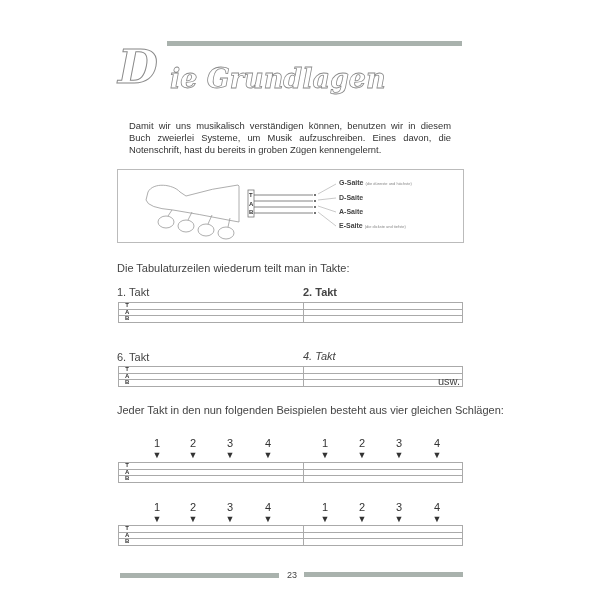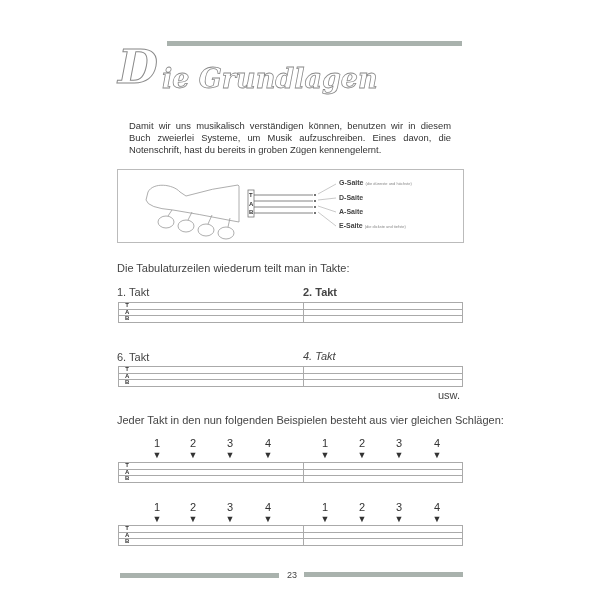--- a/index.html
+++ b/index.html
@@ -2,21 +2,21 @@
 <html><head>
 <meta charset="utf-8">
 <style>
   html, body { margin:0; padding:0; }
   body { width:600px; height:600px; background:#fff; position:relative; overflow:hidden;
          font-family:"Liberation Sans", sans-serif; color:#333; }
   .abs { position:absolute; }
   .topbar { left:167px; top:41px; width:295px; height:5px; background:#a9b2ad; }
   .title { left:118px; top:40px; height:50px; font-family:"DejaVu Serif", serif; font-style:italic; }
   .title .big { font-size:46px; color:#fff; -webkit-text-stroke:1px #8a8a8a; font-weight:bold; vertical-align:bottom; }
-  .title .rest { font-size:27px; color:#fff; -webkit-text-stroke:0.8px #8a8a8a; font-weight:bold; vertical-align:bottom; margin-left:4px; }
+  .title .rest { font-size:27px; color:#fff; -webkit-text-stroke:0.8px #8a8a8a; font-weight:bold; vertical-align:bottom; margin-left:12px; }
   .para { left:117px; top:108px; width:346px; font-size:9.4px; line-height:12px; text-align:justify; color:#333; }
   .para p { margin:12px; }
   .diagram { left:117px; top:169px; width:347px; height:74px; border:1px solid #bbb; box-sizing:border-box; }
   .str-label { font-size:7px; font-weight:bold; color:#444; }
   .str-note { font-size:4px; color:#888; font-weight:normal; margin-left:2px; }
   .label { font-size:11px; color:#444; }
   .staff { position:absolute; height:21px; border:1px solid #aaa; box-sizing:border-box; }
   .staff .line { position:absolute; left:0; right:0; height:1px; background:#aaa; }
   .staff .bar { position:absolute; top:0; bottom:0; width:1px; background:#aaa; }
   .tab { position:absolute; left:6px; top:-1px; font-size:6px; font-weight:bold; line-height:6.5px; color:#333; text-align:center; }
@@ -97,23 +97,23 @@
 <div class="staff" style="left:118px;top:366px;width:345px;">
   <div class="line" style="top:6px"></div>
     <div class="line" style="top:12px"></div>
   <div class="bar" style="left:184px"></div>
   <div class="tab">
       <div>T</div>
       <div>A</div>
       <div>B</div>
     </div>
 </div>
-<div class="abs label" style="left:438px;top:389px;">usw.</div>
+<div class="abs label" style="left:438px;top:375px;">usw.</div>
 
-<div class="abs label" style="left:117px;top:414px;">Jeder Takt in den nun folgenden Beispielen besteht aus vier gleichen Schlägen:</div>
+<div class="abs label" style="left:117px;top:404px;">Jeder Takt in den nun folgenden Beispielen besteht aus vier gleichen Schlägen:</div>
 
 <div>
   <div class="beat" style="left:150px;top:437px"><span>1</span><span class="arrow">▼</span></div>
   <div class="beat" style="left:186px;top:437px"><span>2</span><span class="arrow">▼</span></div>
   <div class="beat" style="left:223px;top:437px"><span>3</span><span class="arrow">▼</span></div>
   <div class="beat" style="left:261px;top:437px"><span>4</span><span class="arrow">▼</span></div>
   <div class="beat" style="left:318px;top:437px"><span>1</span><span class="arrow">▼</span></div>
   <div class="beat" style="left:355px;top:437px"><span>2</span><span class="arrow">▼</span></div>
   <div class="beat" style="left:392px;top:437px"><span>3</span><span class="arrow">▼</span></div>
   <div class="beat" style="left:430px;top:437px"><span>4</span><span class="arrow">▼</span></div>

